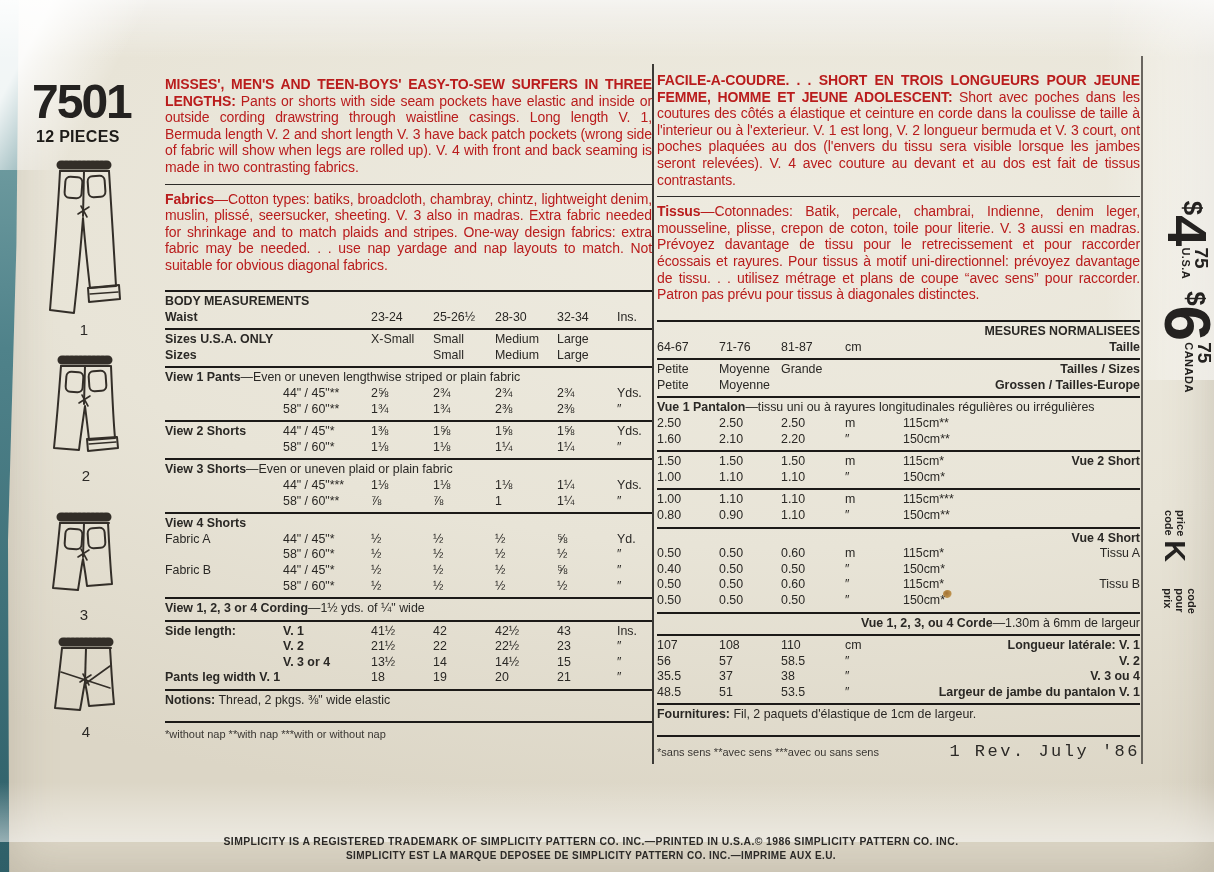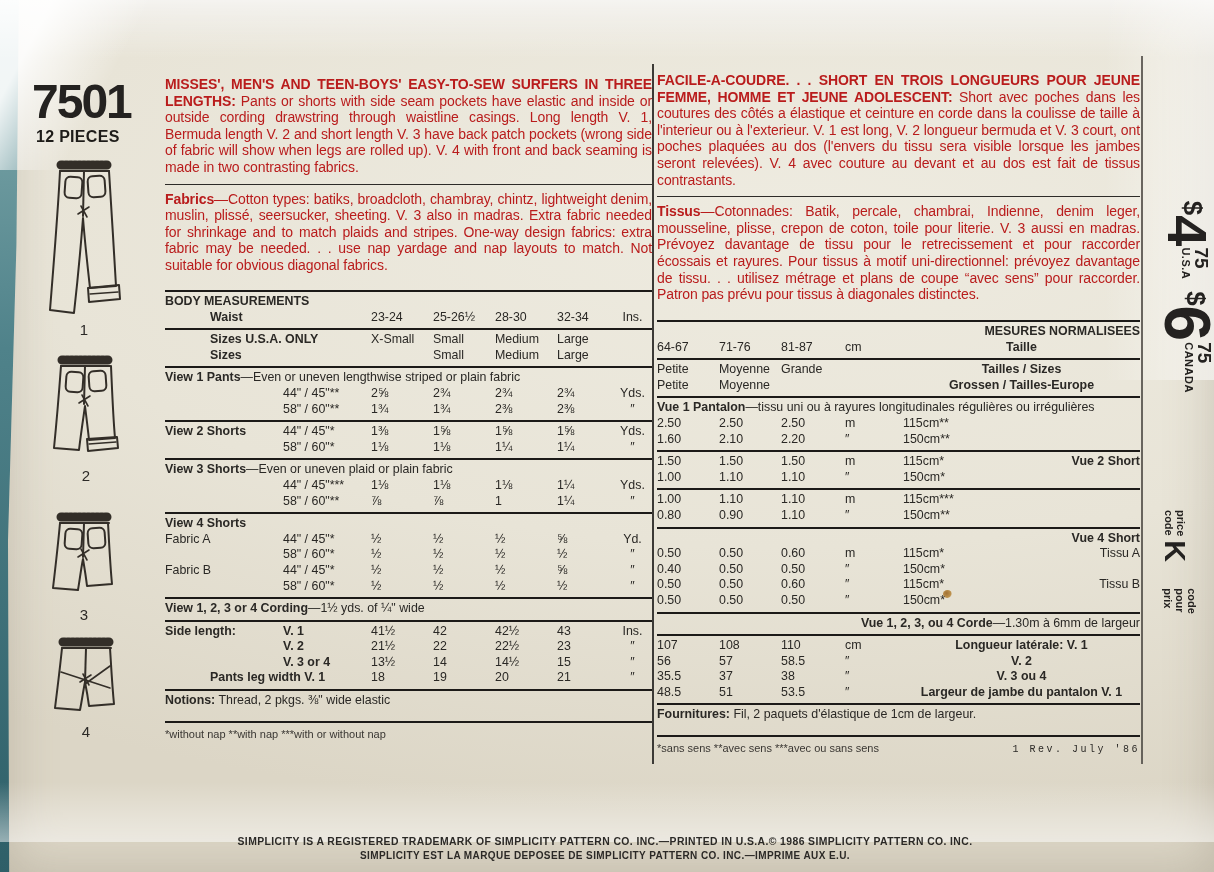--- a/index.html
+++ b/index.html
@@ -38,46 +38,46 @@
   .fr-text{position:absolute;left:657px;top:72px;width:483px;}
   .sep{border-top:1.5px solid #2d2b28;margin:8px 0 6px;}
   .b{font-weight:bold;}
 
   .etable{position:absolute;left:165px;top:290px;width:487px;font-size:12.4px;color:#2a2825;}
   .ftable{position:absolute;left:657px;top:290px;width:483px;font-size:12.4px;color:#2a2825;margin-top:30px;}
   .sec{border-top:2px solid #1c1a18;padding:2px 0 3px;}
   .trow{display:grid;grid-template-columns:118px 88px 62px 62px 62px 60px 1fr;line-height:15.6px;min-height:15.6px;align-items:baseline;}
   .ftrow{display:grid;grid-template-columns:62px 62px 64px 58px 98px 1fr;line-height:15.6px;min-height:15.6px;align-items:baseline;}
   .full{grid-column:1/-1;}
-  .span2{grid-column:1/3;margin-left:45px;}
-  .lblend{grid-column:5/-1;text-align:center;}
+  .span2{grid-column:1/3;}
+  .lblend{grid-column:5/-1;text-align:right;}
   .right{text-align:right;}
-  .tu{text-align:center;padding-right:4px;}
+  .tu{text-align:left;padding-right:4px;}
   .fnsec{border-top:2px solid #1c1a18;margin-top:9px;padding-top:5px;font-size:11px;color:#3a3733;}
   .fn-flex{display:flex;justify-content:space-between;align-items:baseline;}
-  .rev{font-family:"Liberation Mono",monospace;font-size:10px;letter-spacing:2.5px;white-space:nowrap;color:#2c2a27;}
+  .rev{font-family:"Liberation Mono",monospace;font-size:17px;letter-spacing:2.5px;white-space:nowrap;color:#2c2a27;}
 
   .vline1{position:absolute;left:652px;top:64px;width:1.5px;height:700px;background:#3c3a36;}
   .vline2{position:absolute;left:1141px;top:56px;width:1.5px;height:708px;background:#514e48;opacity:.85;}
 
   .vb{position:absolute;transform:rotate(90deg);display:flex;justify-content:center;align-items:flex-start;white-space:nowrap;color:#242220;}
   .usa{left:1116px;top:205px;width:120px;height:70px;}
   .canada{left:1092px;top:300px;width:160px;height:84px;}
   .pcode{left:1125px;top:515px;width:100px;height:42px;align-items:center;}
   .cpp{left:1137px;top:578px;width:76px;height:46px;}
   .cur{font-size:26px;font-weight:bold;margin-top:3px;}
   .bignum{font-size:56px;font-weight:bold;line-height:.85;}
   .canada .bignum{font-size:64px;}
   .stack{display:flex;flex-direction:column;line-height:1.05;margin-left:1px;}
   .sup{font-size:19px;font-weight:bold;}
   .sublab{font-size:11px;font-weight:bold;letter-spacing:.5px;}
   .codestack{display:flex;flex-direction:column;line-height:1.1;font-size:11px;font-weight:bold;}
   .bigK{font-size:30px;font-weight:bold;margin-left:4px;line-height:1;}
 
-  .footer{position:absolute;left:30px;width:1150px;top:836px;text-align:center;
+  .footer{position:absolute;left:16px;width:1150px;top:836px;text-align:center;
     font-size:10.4px;font-weight:bold;letter-spacing:.4px;color:#2b2926;}
   .footer .l2{margin-top:3px;font-size:10px;}
 </style>
 </head>
 <body>
 
 <div class="paper"></div>
 <div class="crease-top"></div>
 <div class="crease-topleft"></div>
 <div class="crease-right"></div>

